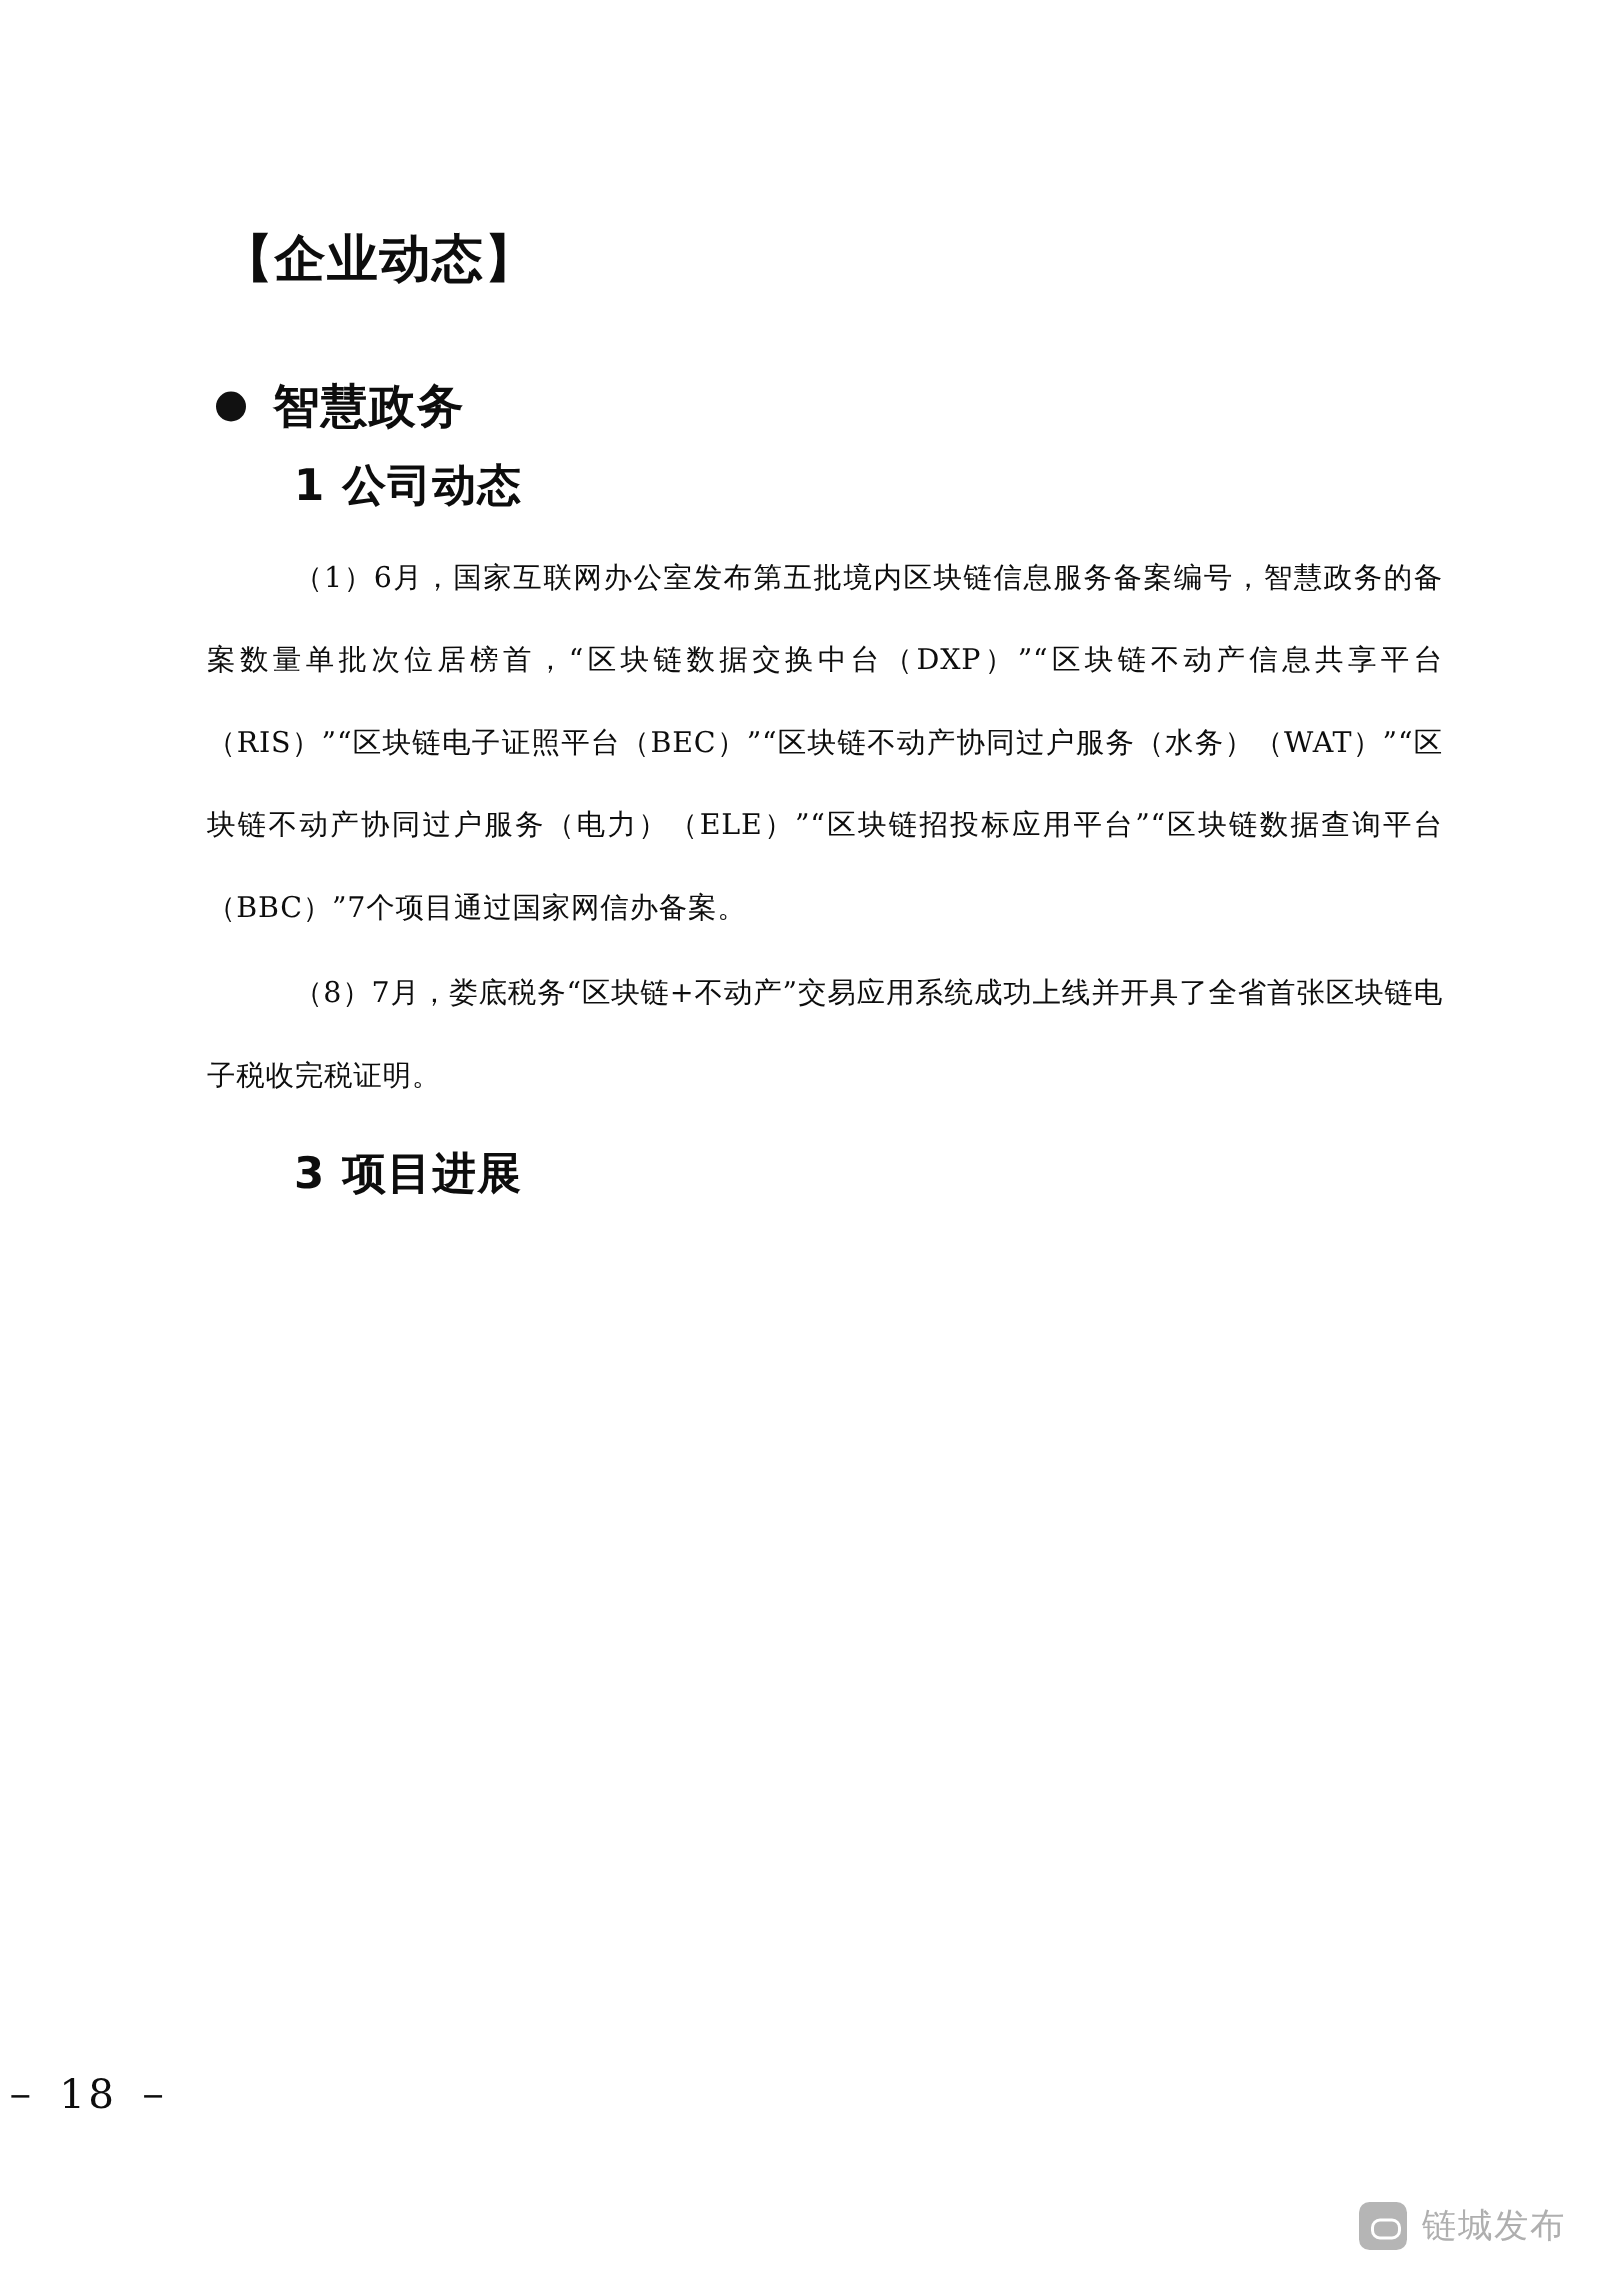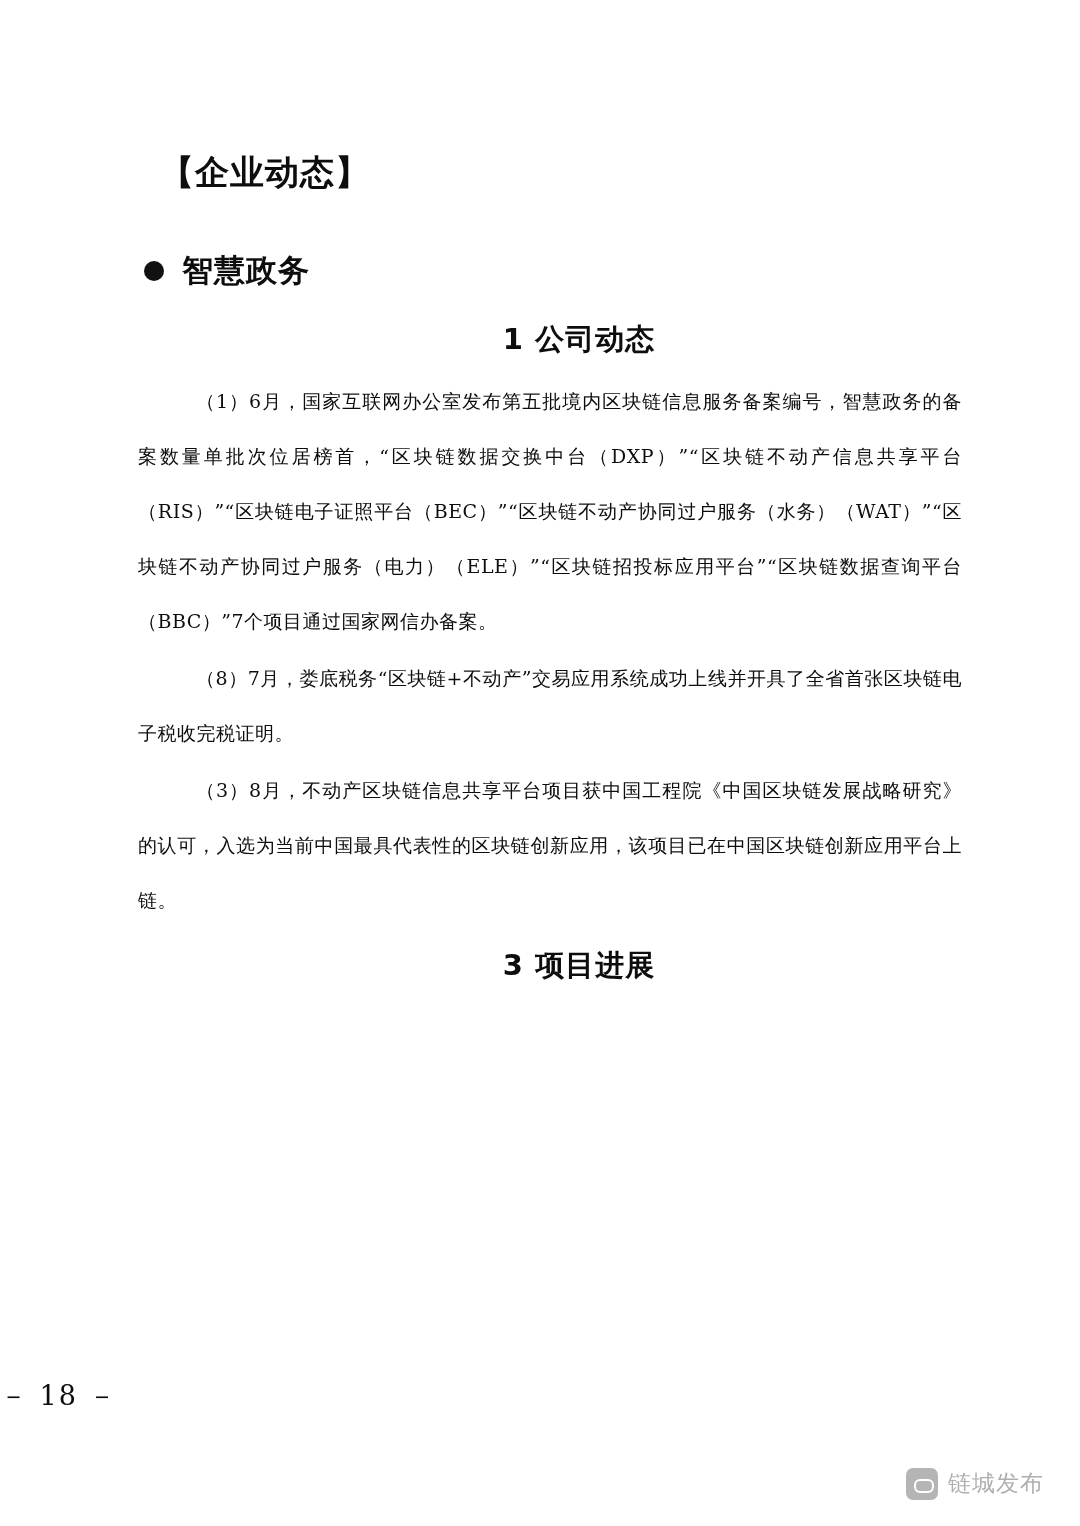--- a/index.html
+++ b/index.html
@@ -20,27 +20,27 @@
     left: 0; top: 0;
     width: 1080px;
     height: 1526px;
     box-sizing: border-box;
     padding: 150px 118px 0 138px;
   }
   .section-title {
     font-size: 34px;
     font-weight: bold;
     letter-spacing: 1px;
-    margin: 0 0 54px 22px;
+    margin: 0 0 54px 10px;
     font-family: "DejaVu Sans", "Liberation Sans", sans-serif;
   }
   .bullet-head {
     display: flex;
     align-items: center;
-    margin: 0 0 28px 6px;
+    margin: 0 0 12px 6px;
   }
   .bullet-dot {
     width: 20px;
     height: 20px;
     border-radius: 50%;
     background: #111;
     display: inline-block;
     margin-right: 18px;
     flex: 0 0 auto;
   }
@@ -50,21 +50,20 @@
     letter-spacing: 1px;
     font-family: "DejaVu Sans", "Liberation Sans", sans-serif;
   }
   .sub-head {
     font-size: 29px;
     font-weight: bold;
     margin: 0 0 14px 0;
     text-indent: 58px;
     letter-spacing: 1px;
     font-family: "DejaVu Sans", "Liberation Sans", sans-serif;
-    text-align: center;
   }
   .para {
     font-size: 19px;
     line-height: 55px;
     text-indent: 58px;
     margin: 0 0 2px 0;
     text-align: justify;
     letter-spacing: 0.5px;
   }
   .block-gap { height: 16px; }
@@ -116,21 +115,20 @@
   <h1 class="section-title">【企业动态】</h1>
 
   <div class="bullet-head">
     <span class="bullet-dot"></span>
     <span class="bullet-label">智慧政务</span>
   </div>
 
   <h2 class="sub-head">1  公司动态</h2>
   <p class="para">（1）6月，国家互联网办公室发布第五批境内区块链信息服务备案编号，智慧政务的备案数量单批次位居榜首，“区块链数据交换中台（DXP）”“区块链不动产信息共享平台（RIS）”“区块链电子证照平台（BEC）”“区块链不动产协同过户服务（水务）（WAT）”“区块链不动产协同过户服务（电力）（ELE）”“区块链招投标应用平台”“区块链数据查询平台（BBC）”7个项目通过国家网信办备案。</p>
   <p class="para">（8）7月，娄底税务“区块链+不动产”交易应用系统成功上线并开具了全省首张区块链电子税收完税证明。</p>
-  <p class="para">（3）8月，不动产区块链信息共享平台项目获中国工程院《中国区块链发展战略研究》的认可，入选为当前中国最具代表性的区块链创新应用，该项目已在中国区块链创新应用平台上链。</p>
 
   <div class="block-gap"></div>
 
   <h2 class="sub-head">3  项目进展</h2>
 
 </div>
 
 <div class="page-number">－ 18 －</div>
 
 <div class="watermark">

